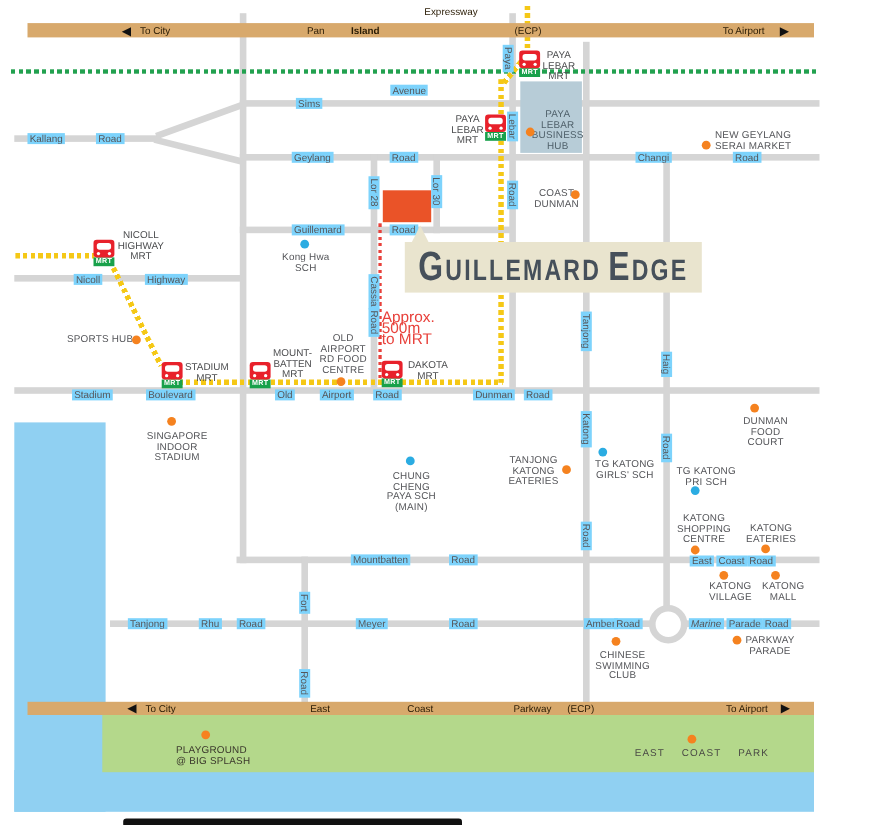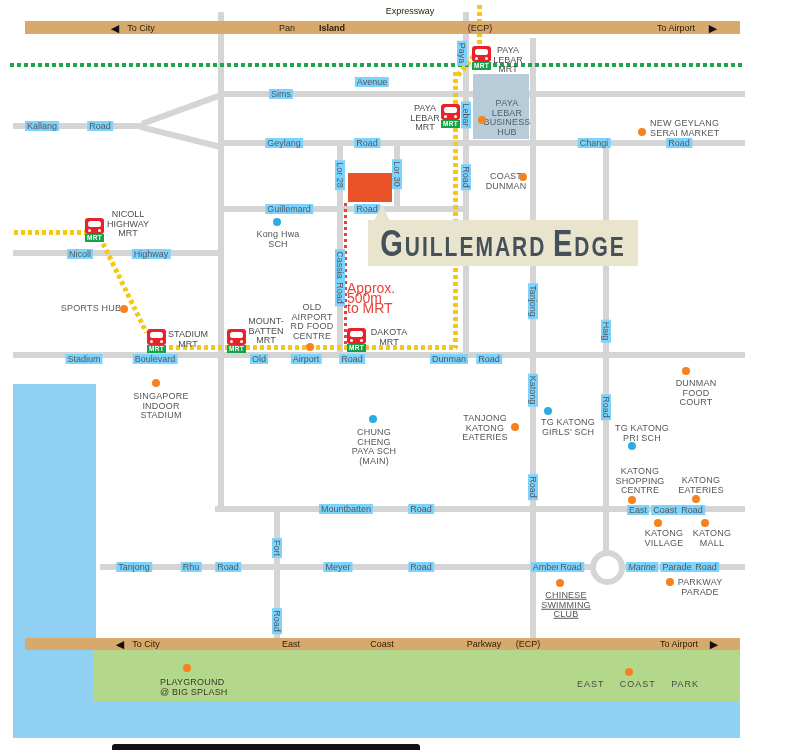--- a/index.html
+++ b/index.html
@@ -210,21 +210,21 @@
     <div class="poi" style="left: 712px; top: 538px; transform: translate(-50%, -50%);">
       <div>KATONG</div>
       <div>MALL</div>
     </div>
     <div class="dot" style="left: 705px; top: 523px; background: rgb(245, 130, 31);"></div>
     <div class="poi" style="left: 700px; top: 587px; transform: translate(-50%, -50%);">
       <div>PARKWAY</div>
       <div>PARADE</div>
     </div>
     <div class="dot" style="left: 670px; top: 582px; background: rgb(245, 130, 31);"></div>
-    <div class="poi" style="left: 566px; top: 605px; transform: translate(-50%, -50%); text-decoration: underline;">
+    <div class="poi" style="left: 566px; top: 605px; transform: translate(-50%, -50%);">
       <div>CHINESE</div>
       <div>SWIMMING</div>
       <div>CLUB</div>
     </div>
     <div class="dot" style="left: 560px; top: 583px; background: rgb(245, 130, 31);"></div>
     <div class="poi" style="left: 160px; top: 687px; transform: translate(0px, -50%); text-align: left; color: rgb(59, 56, 44);">
       <div>PLAYGROUND</div>
       <div>@ BIG SPLASH</div>
     </div>
     <div class="dot" style="left: 187px; top: 668px; background: rgb(245, 130, 31);"></div>

